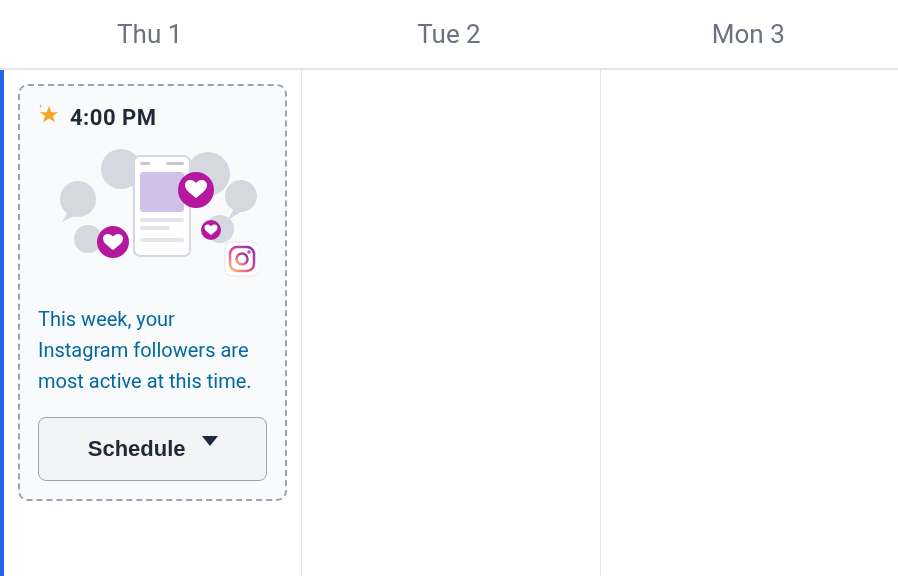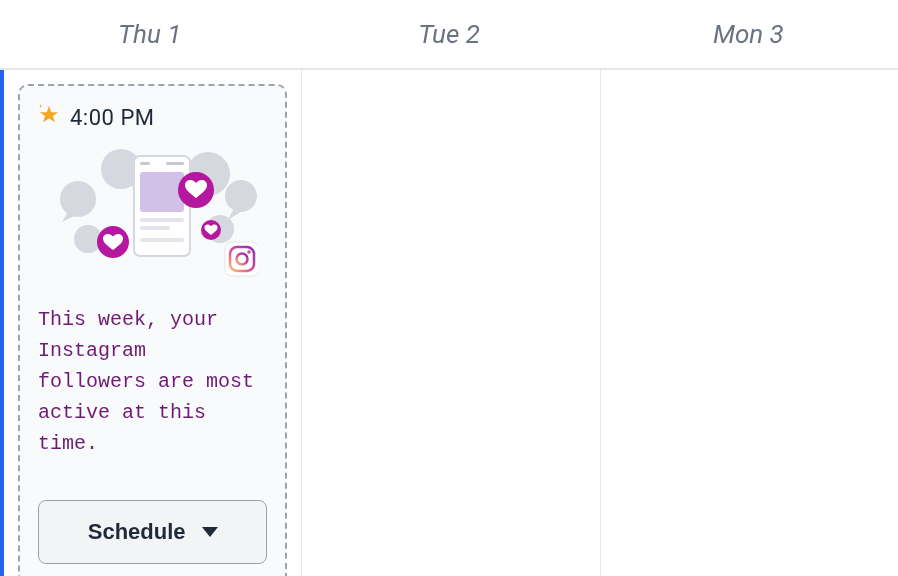--- a/index.html
+++ b/index.html
@@ -19,21 +19,20 @@
     border-bottom: 2px solid #e5e7eb;
   }
   .day-header {
     flex: 1;
     display: flex;
     align-items: center;
     justify-content: center;
     font-size: 26px;
     color: #6b7280;
     font-weight: 400;
-    font-style: italic;
   }
 
   .calendar-body {
     display: flex;
     width: 100%;
     height: calc(100% - 70px);
   }
   .day-column {
     flex: 1;
     border-right: 1px solid #e5e7eb;
@@ -55,44 +54,42 @@
   }
 
   .card-time-row {
     display: flex;
     align-items: center;
     gap: 10px;
     margin-bottom: 14px;
   }
   .card-time {
     font-size: 22px;
-    font-weight: 400;
+    font-weight: 700;
     color: #1f2937;
     letter-spacing: 0.5px;
   }
 
   .illustration-wrap {
     display: flex;
     justify-content: center;
     margin-bottom: 20px;
   }
 
   .card-text {
     font-size: 20px;
-    color: #701a75;
+    color: #0369a1;
     line-height: 1.55;
-    margin-bottom: 41px;
+    margin-bottom: 20px;
     padding-right: 4px;
-    font-family: Liberation Mono, monospace;
   }
 
   .schedule-button {
     width: 100%;
     display: flex;
-    align-items: center;
     justify-content: center;
     gap: 16px;
     border: 1px solid #9ca3af;
     border-radius: 8px;
     background: #f3f4f6;
     padding: 18px 2px;
     font-size: 22px;
     font-weight: 600;
     color: #1f2937;
     cursor: pointer;

